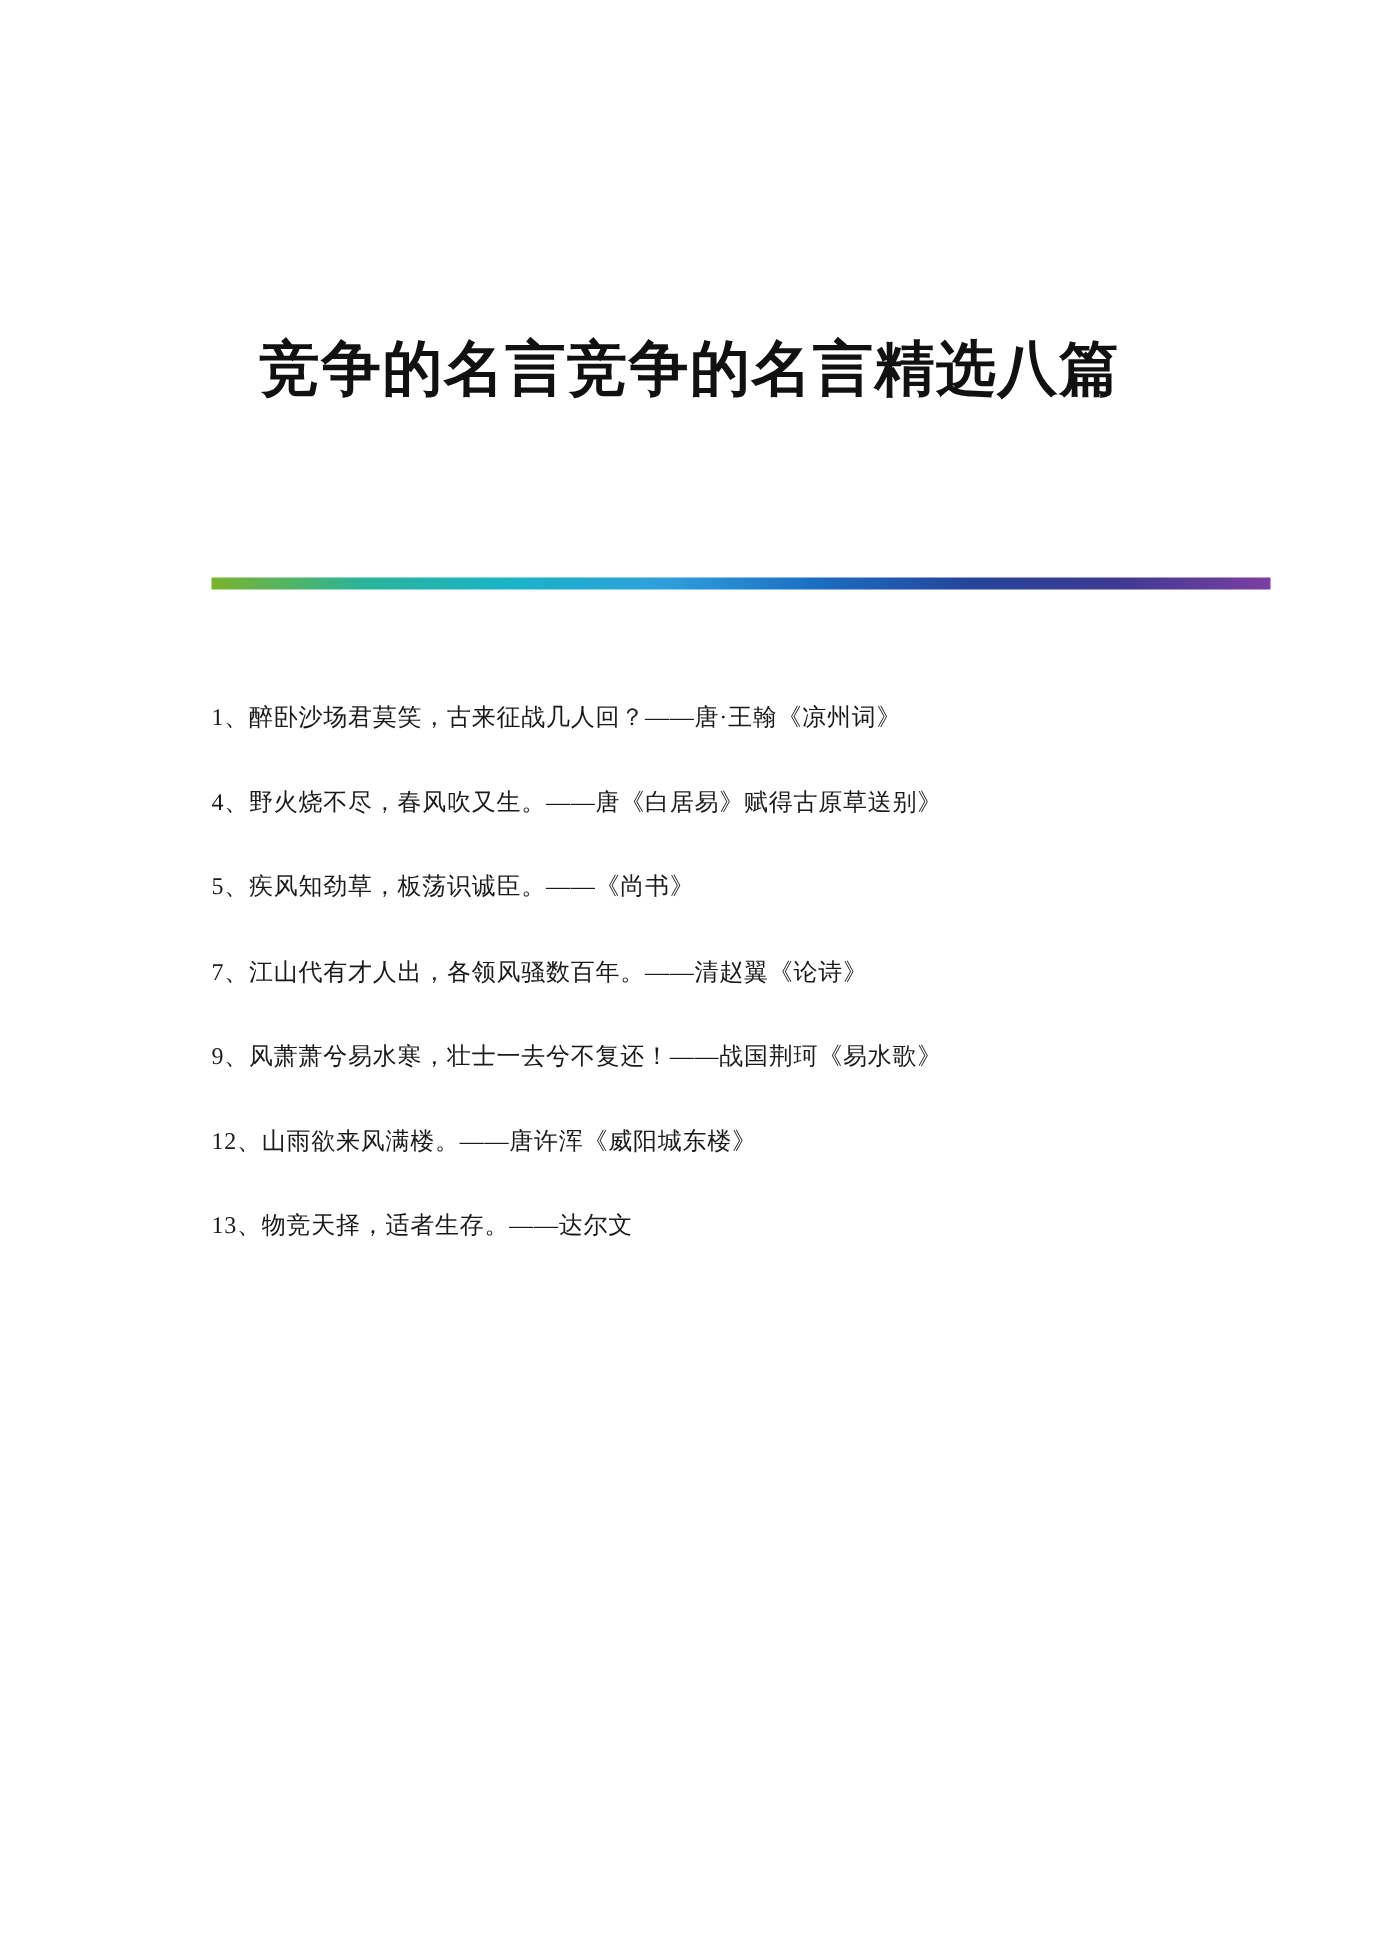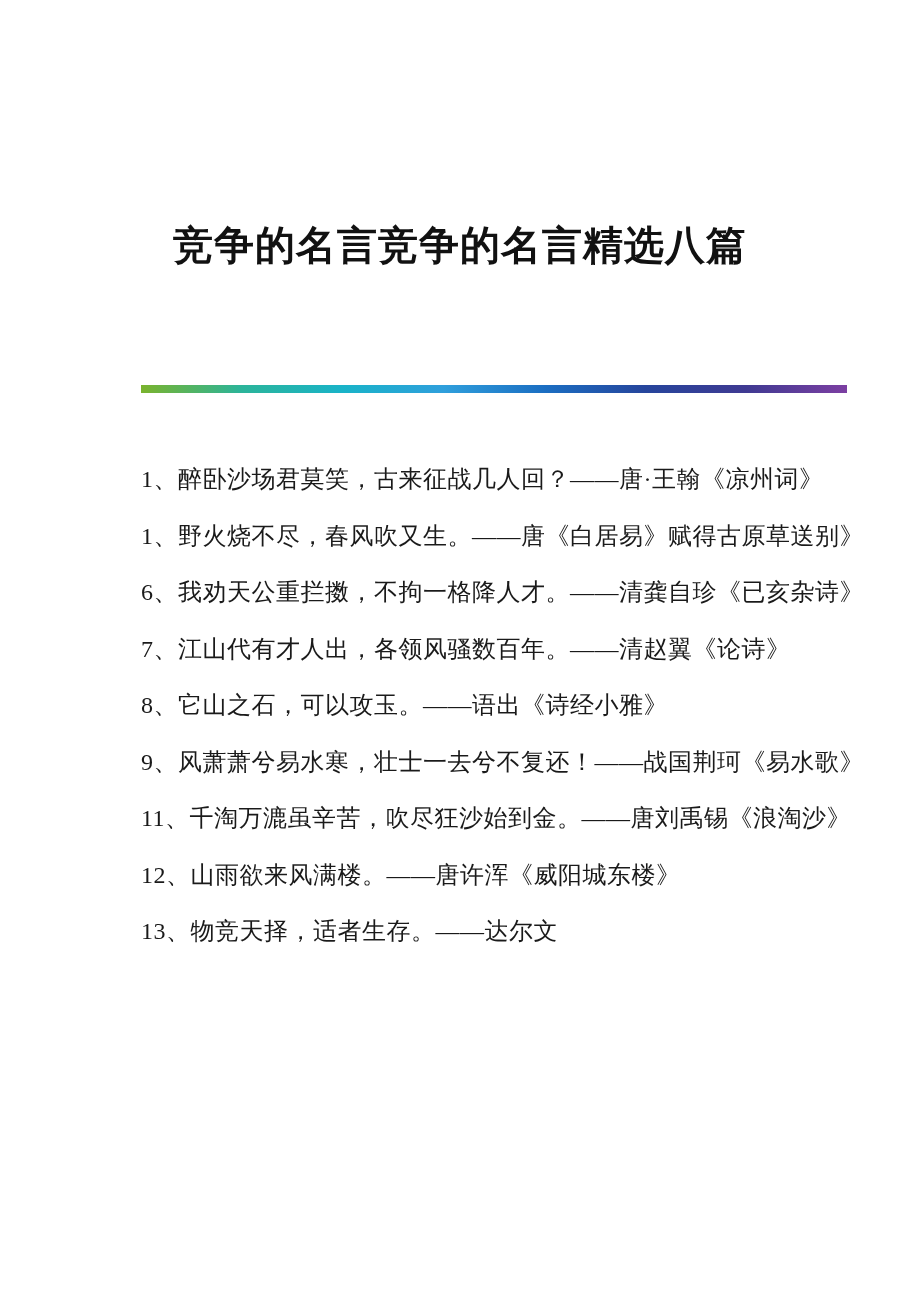--- a/index.html
+++ b/index.html
@@ -38,39 +38,37 @@
   }
   .quotes {
     position: absolute;
     top: 451px;
     left: 141px;
     right: 60px;
   }
   .quote {
     margin: 0;
     padding: 0;
-    font-size: 24px;
+    font-size: 16px;
     line-height: 56.5px;
     letter-spacing: 0.5px;
     white-space: nowrap;
     color: #1a1a1a;
   }
 </style>
 </head>
 <body>
 
 <div class="doc">
   <h1 class="title">竞争的名言竞争的名言精选八篇</h1>
 
   <div class="divider" style="background: linear-gradient(to right, rgb(122, 179, 45), rgb(43, 180, 154), rgb(25, 179, 200), rgb(47, 159, 220), rgb(27, 110, 194), rgb(38, 69, 156), rgb(63, 58, 146), rgb(124, 63, 162));"></div>
 
   <div class="quotes">
       <p class="quote">1、醉卧沙场君莫笑，古来征战几人回？——唐·王翰《凉州词》</p>
-      <p class="quote">1、野火烧不尽，春风吹又生。——唐《白居易》赋得古原草送别》</p>
-      <p class="quote">6、我劝天公重拦擞，不拘一格降人才。——清龚自珍《已亥杂诗》</p>
+      <p class="quote">4、野火烧不尽，春风吹又生。——唐《白居易》赋得古原草送别》</p>
+      <p class="quote">5、疾风知劲草，板荡识诚臣。——《尚书》</p>
       <p class="quote">7、江山代有才人出，各领风骚数百年。——清赵翼《论诗》</p>
-      <p class="quote">8、它山之石，可以攻玉。——语出《诗经小雅》</p>
       <p class="quote">9、风萧萧兮易水寒，壮士一去兮不复还！——战国荆珂《易水歌》</p>
-      <p class="quote">11、千淘万漉虽辛苦，吹尽狂沙始到金。——唐刘禹锡《浪淘沙》</p>
       <p class="quote">12、山雨欲来风满楼。——唐许浑《威阳城东楼》</p>
       <p class="quote">13、物竞天择，适者生存。——达尔文</p>
     </div>
 </div>
 
 </body></html>

